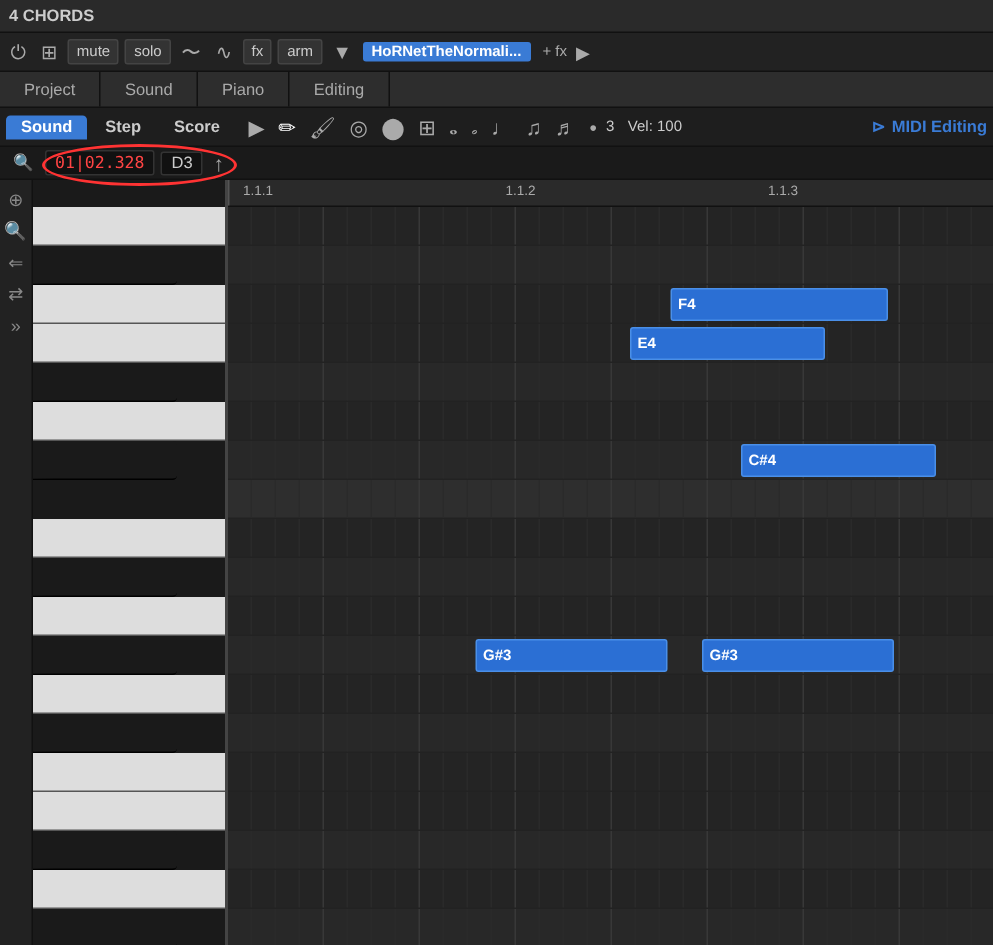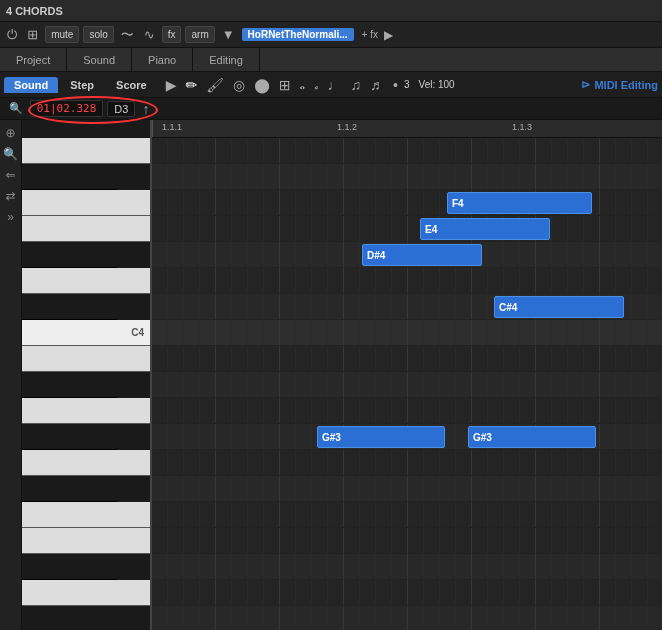--- a/index.html
+++ b/index.html
@@ -314,21 +314,20 @@
   </div>
 
   <div class="piano-keys" id="piano-keys-container" style="position: relative; height: 642px;">
       <div style="position: absolute; top: 18px; left: 0px; right: 0px; height: 26px; display: flex; align-items: center; justify-content: flex-end; padding-right: 6px; font-size: 10px; font-weight: bold; border-bottom: 1px solid rgb(85, 85, 85); cursor: pointer; background: rgb(221, 221, 221); width: 100%; color: rgb(85, 85, 85); z-index: 1;"></div>
       <div style="position: absolute; top: 44px; left: 0px; right: 0px; height: 26px; display: flex; align-items: center; justify-content: flex-end; padding-right: 6px; font-size: 10px; font-weight: bold; border-bottom: 1px solid rgb(0, 0, 0); cursor: pointer; background: rgb(26, 26, 26); width: 75%; color: rgb(136, 136, 136); z-index: 2; border-radius: 0px 3px 3px 0px;"></div>
       <div style="position: absolute; top: 70px; left: 0px; right: 0px; height: 26px; display: flex; align-items: center; justify-content: flex-end; padding-right: 6px; font-size: 10px; font-weight: bold; border-bottom: 1px solid rgb(85, 85, 85); cursor: pointer; background: rgb(221, 221, 221); width: 100%; color: rgb(85, 85, 85); z-index: 1;"></div>
       <div style="position: absolute; top: 96px; left: 0px; right: 0px; height: 26px; display: flex; align-items: center; justify-content: flex-end; padding-right: 6px; font-size: 10px; font-weight: bold; border-bottom: 1px solid rgb(85, 85, 85); cursor: pointer; background: rgb(221, 221, 221); width: 100%; color: rgb(85, 85, 85); z-index: 1;"></div>
       <div style="position: absolute; top: 122px; left: 0px; right: 0px; height: 26px; display: flex; align-items: center; justify-content: flex-end; padding-right: 6px; font-size: 10px; font-weight: bold; border-bottom: 1px solid rgb(0, 0, 0); cursor: pointer; background: rgb(26, 26, 26); width: 75%; color: rgb(136, 136, 136); z-index: 2; border-radius: 0px 3px 3px 0px;"></div>
       <div style="position: absolute; top: 148px; left: 0px; right: 0px; height: 26px; display: flex; align-items: center; justify-content: flex-end; padding-right: 6px; font-size: 10px; font-weight: bold; border-bottom: 1px solid rgb(85, 85, 85); cursor: pointer; background: rgb(221, 221, 221); width: 100%; color: rgb(85, 85, 85); z-index: 1;"></div>
       <div style="position: absolute; top: 174px; left: 0px; right: 0px; height: 26px; display: flex; align-items: center; justify-content: flex-end; padding-right: 6px; font-size: 10px; font-weight: bold; border-bottom: 1px solid rgb(0, 0, 0); cursor: pointer; background: rgb(26, 26, 26); width: 75%; color: rgb(136, 136, 136); z-index: 2; border-radius: 0px 3px 3px 0px;"></div>
-      <div style="position: absolute; top: 200px; left: 0px; right: 0px; height: 26px; display: flex; align-items: center; justify-content: flex-end; padding-right: 6px; font-size: 10px; font-weight: bold; border-bottom: 1px solid rgb(85, 85, 85); cursor: pointer; background: rgb(238, 238, 238); width: 100%; color: rgb(85, 85, 85); z-index: 1;">C4</div>
       <div style="position: absolute; top: 226px; left: 0px; right: 0px; height: 26px; display: flex; align-items: center; justify-content: flex-end; padding-right: 6px; font-size: 10px; font-weight: bold; border-bottom: 1px solid rgb(85, 85, 85); cursor: pointer; background: rgb(221, 221, 221); width: 100%; color: rgb(85, 85, 85); z-index: 1;"></div>
       <div style="position: absolute; top: 252px; left: 0px; right: 0px; height: 26px; display: flex; align-items: center; justify-content: flex-end; padding-right: 6px; font-size: 10px; font-weight: bold; border-bottom: 1px solid rgb(0, 0, 0); cursor: pointer; background: rgb(26, 26, 26); width: 75%; color: rgb(136, 136, 136); z-index: 2; border-radius: 0px 3px 3px 0px;"></div>
       <div style="position: absolute; top: 278px; left: 0px; right: 0px; height: 26px; display: flex; align-items: center; justify-content: flex-end; padding-right: 6px; font-size: 10px; font-weight: bold; border-bottom: 1px solid rgb(85, 85, 85); cursor: pointer; background: rgb(221, 221, 221); width: 100%; color: rgb(85, 85, 85); z-index: 1;"></div>
       <div style="position: absolute; top: 304px; left: 0px; right: 0px; height: 26px; display: flex; align-items: center; justify-content: flex-end; padding-right: 6px; font-size: 10px; font-weight: bold; border-bottom: 1px solid rgb(0, 0, 0); cursor: pointer; background: rgb(26, 26, 26); width: 75%; color: rgb(136, 136, 136); z-index: 2; border-radius: 0px 3px 3px 0px;"></div>
       <div style="position: absolute; top: 330px; left: 0px; right: 0px; height: 26px; display: flex; align-items: center; justify-content: flex-end; padding-right: 6px; font-size: 10px; font-weight: bold; border-bottom: 1px solid rgb(85, 85, 85); cursor: pointer; background: rgb(221, 221, 221); width: 100%; color: rgb(85, 85, 85); z-index: 1;"></div>
       <div style="position: absolute; top: 356px; left: 0px; right: 0px; height: 26px; display: flex; align-items: center; justify-content: flex-end; padding-right: 6px; font-size: 10px; font-weight: bold; border-bottom: 1px solid rgb(0, 0, 0); cursor: pointer; background: rgb(26, 26, 26); width: 75%; color: rgb(136, 136, 136); z-index: 2; border-radius: 0px 3px 3px 0px;"></div>
       <div style="position: absolute; top: 382px; left: 0px; right: 0px; height: 26px; display: flex; align-items: center; justify-content: flex-end; padding-right: 6px; font-size: 10px; font-weight: bold; border-bottom: 1px solid rgb(85, 85, 85); cursor: pointer; background: rgb(221, 221, 221); width: 100%; color: rgb(85, 85, 85); z-index: 1;"></div>
       <div style="position: absolute; top: 408px; left: 0px; right: 0px; height: 26px; display: flex; align-items: center; justify-content: flex-end; padding-right: 6px; font-size: 10px; font-weight: bold; border-bottom: 1px solid rgb(85, 85, 85); cursor: pointer; background: rgb(221, 221, 221); width: 100%; color: rgb(85, 85, 85); z-index: 1;"></div>
       <div style="position: absolute; top: 434px; left: 0px; right: 0px; height: 26px; display: flex; align-items: center; justify-content: flex-end; padding-right: 6px; font-size: 10px; font-weight: bold; border-bottom: 1px solid rgb(0, 0, 0); cursor: pointer; background: rgb(26, 26, 26); width: 75%; color: rgb(136, 136, 136); z-index: 2; border-radius: 0px 3px 3px 0px;"></div>
       <div style="position: absolute; top: 460px; left: 0px; right: 0px; height: 26px; display: flex; align-items: center; justify-content: flex-end; padding-right: 6px; font-size: 10px; font-weight: bold; border-bottom: 1px solid rgb(85, 85, 85); cursor: pointer; background: rgb(221, 221, 221); width: 100%; color: rgb(85, 85, 85); z-index: 1;"></div>
@@ -987,19 +986,18 @@
           <div style="position: absolute; left: 400px; top: 0px; width: 16px; height: 100%; border-right: 1px solid rgb(42, 42, 42);"></div>
           <div style="position: absolute; left: 416px; top: 0px; width: 16px; height: 100%; border-right: 1px solid rgb(42, 42, 42);"></div>
           <div style="position: absolute; left: 432px; top: 0px; width: 16px; height: 100%; border-right: 1px solid rgb(56, 56, 56);"></div>
           <div style="position: absolute; left: 448px; top: 0px; width: 16px; height: 100%; border-right: 1px solid rgb(42, 42, 42);"></div>
           <div style="position: absolute; left: 464px; top: 0px; width: 16px; height: 100%; border-right: 1px solid rgb(42, 42, 42);"></div>
           <div style="position: absolute; left: 480px; top: 0px; width: 16px; height: 100%; border-right: 1px solid rgb(42, 42, 42);"></div>
           <div style="position: absolute; left: 496px; top: 0px; width: 16px; height: 100%; border-right: 1px solid rgb(56, 56, 56);"></div>
         </div>
         <div style="position: absolute; top: 54px; left: 295px; width: 145px; height: 22px; background: rgb(43, 111, 212); border: 1px solid rgb(74, 143, 232); border-radius: 2px; color: rgb(255, 255, 255); font-size: 10px; font-weight: bold; display: flex; align-items: center; padding-left: 4px; z-index: 10; cursor: pointer;">F4</div>
         <div style="position: absolute; top: 80px; left: 268px; width: 130px; height: 22px; background: rgb(43, 111, 212); border: 1px solid rgb(74, 143, 232); border-radius: 2px; color: rgb(255, 255, 255); font-size: 10px; font-weight: bold; display: flex; align-items: center; padding-left: 4px; z-index: 10; cursor: pointer;">E4</div>
-        <div style="position: absolute; top: 106px; left: 210px; width: 120px; height: 22px; background: rgb(43, 111, 212); border: 1px solid rgb(74, 143, 232); border-radius: 2px; color: rgb(255, 255, 255); font-size: 10px; font-weight: bold; display: flex; align-items: center; padding-left: 4px; z-index: 10; cursor: pointer;">D#4</div>
         <div style="position: absolute; top: 158px; left: 342px; width: 130px; height: 22px; background: rgb(43, 111, 212); border: 1px solid rgb(74, 143, 232); border-radius: 2px; color: rgb(255, 255, 255); font-size: 10px; font-weight: bold; display: flex; align-items: center; padding-left: 4px; z-index: 10; cursor: pointer;">C#4</div>
         <div style="position: absolute; top: 288px; left: 165px; width: 128px; height: 22px; background: rgb(43, 111, 212); border: 1px solid rgb(74, 143, 232); border-radius: 2px; color: rgb(255, 255, 255); font-size: 10px; font-weight: bold; display: flex; align-items: center; padding-left: 4px; z-index: 10; cursor: pointer;">G#3</div>
         <div style="position: absolute; top: 288px; left: 316px; width: 128px; height: 22px; background: rgb(43, 111, 212); border: 1px solid rgb(74, 143, 232); border-radius: 2px; color: rgb(255, 255, 255); font-size: 10px; font-weight: bold; display: flex; align-items: center; padding-left: 4px; z-index: 10; cursor: pointer;">G#3</div>
       </div>
   </div>
 </div>
 
 </body></html>

